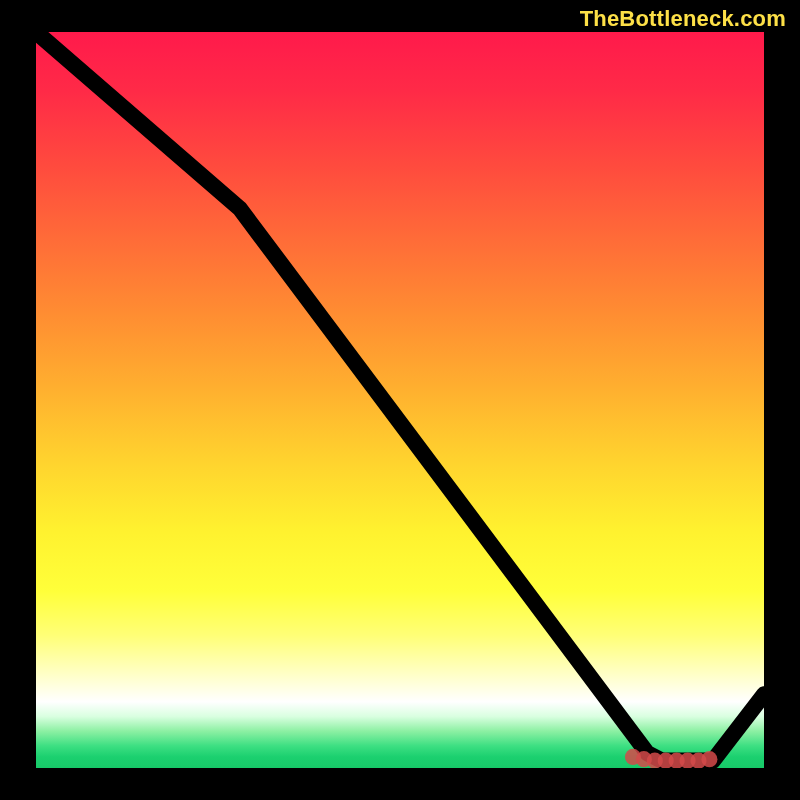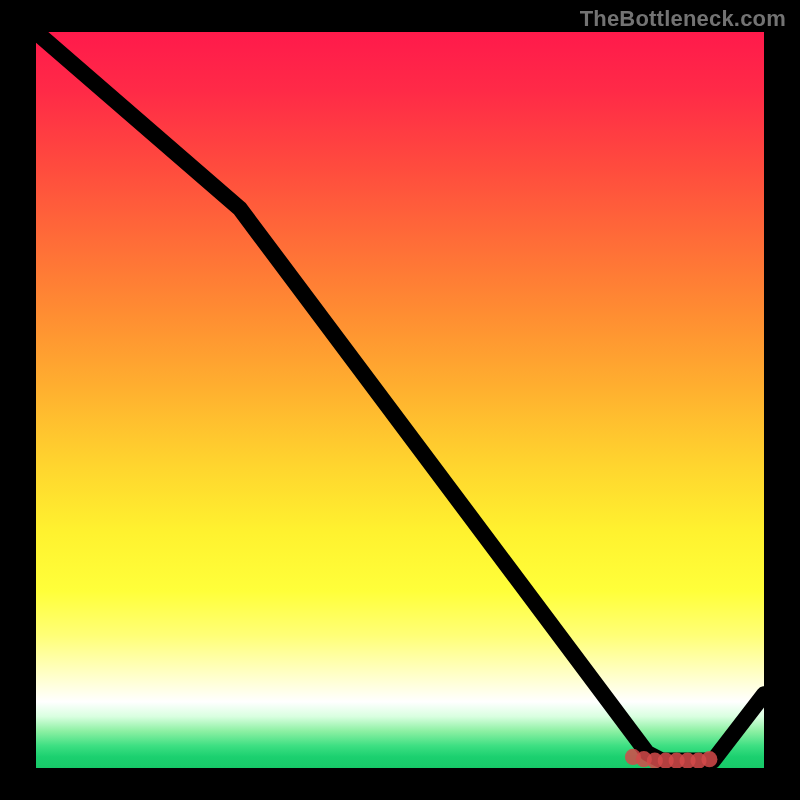--- a/index.html
+++ b/index.html
@@ -14,21 +14,21 @@
   .frame {
     position: relative;
     width: 800px;
     height: 800px;
     background: #000;
   }
   .watermark {
     position: absolute;
     top: 6px;
     right: 14px;
-    color: #737373;
+    color: #fde047;
     font-size: 22px;
     font-weight: 600;
     letter-spacing: 0.2px;
     z-index: 5;
   }
   .plot-area {
     position: absolute;
     left: 36px;
     top: 32px;
     width: 728px;

